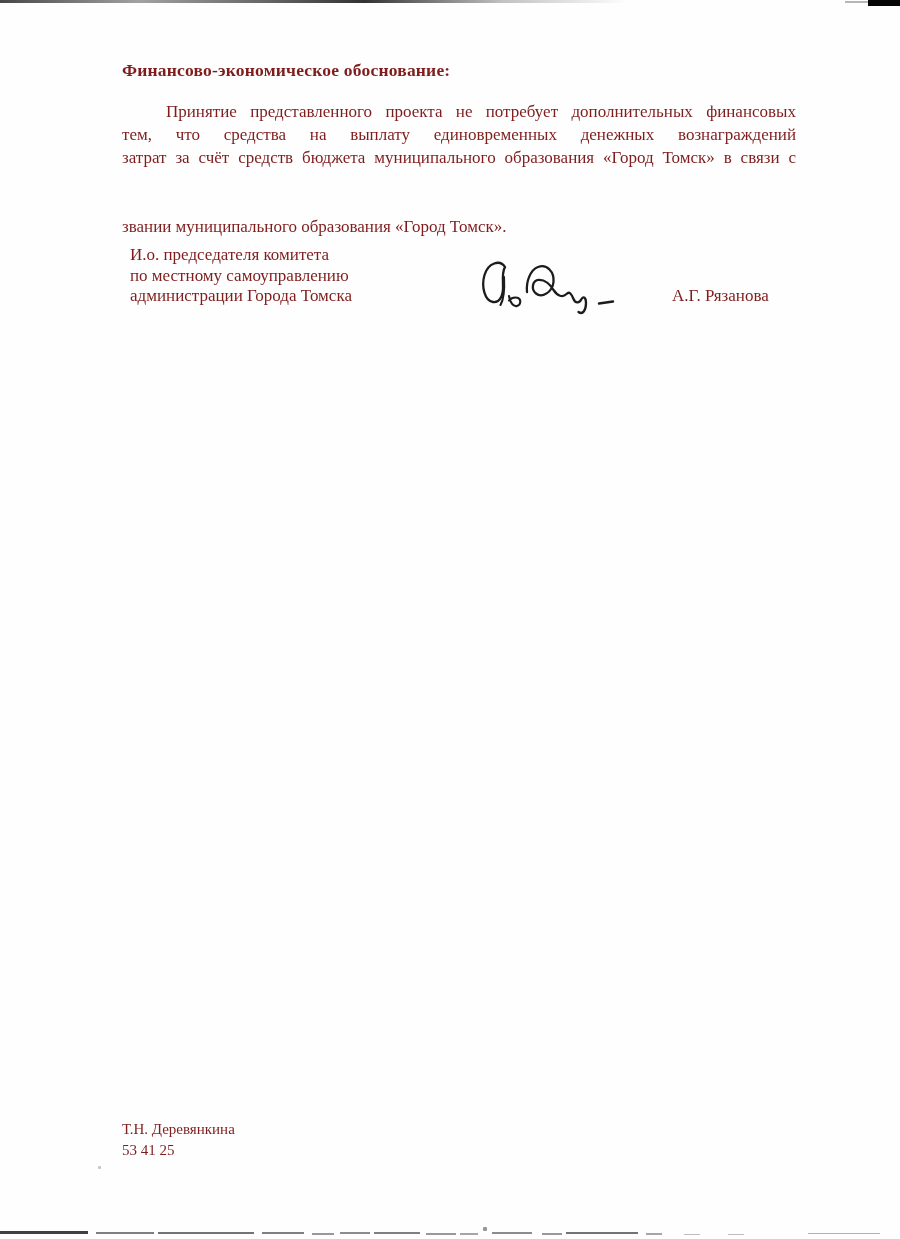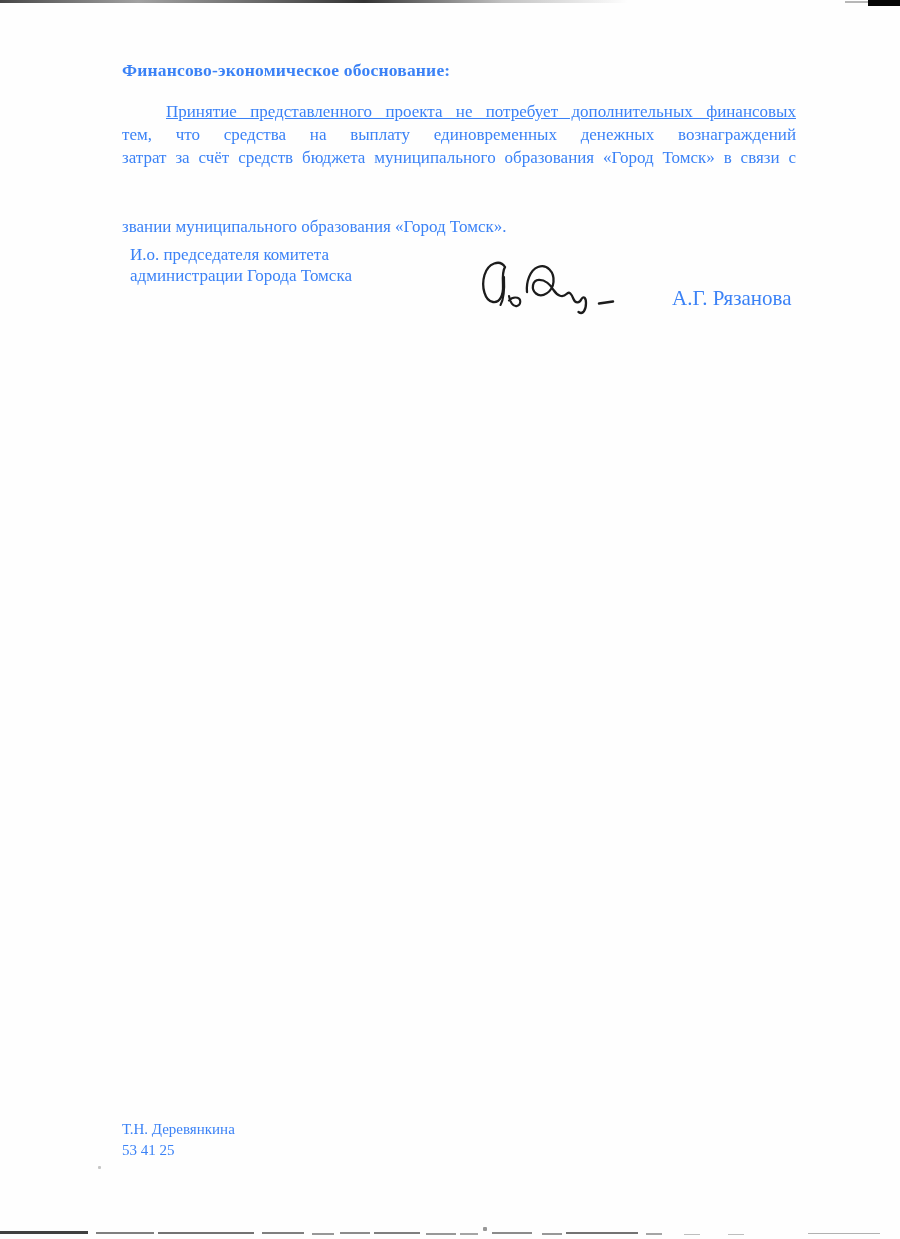--- a/index.html
+++ b/index.html
@@ -1,49 +1,49 @@
 <!DOCTYPE html>
 <html><head>
 <meta charset="utf-8">
 <style>
   html,body{margin:0;padding:0;}
   .page{
     position:relative;
     width:900px;height:1239px;
     background:#fefefe;
     font-family:"Liberation Serif","DejaVu Serif",serif;
-    color:#3b82f6;
+    color:#7f1d1d;
     overflow:hidden;
   }
   
   .heading{
     position:absolute;left:122px;top:60px;
     font-size:17.5px;font-weight:bold;letter-spacing:.2px;
     white-space:nowrap;
   }
   .para{
     position:absolute;left:122px;top:101px;width:674px;
     font-size:17px;
   }
   .para .line{
     line-height:22.75px;height:22.75px;
     text-align:justify;
     text-align-last:justify;
     overflow:visible;
   }
-  .para .line.indent{padding-left:44px;text-decoration:underline;}
+  .para .line.indent{padding-left:44px;}
   .para .line.last{text-align-last:left;margin-top:47px;}
   .sig-title{
     position:absolute;left:130px;top:245px;
     font-size:17px;line-height:20.7px;
     white-space:nowrap;
   }
   .sig-name{
     position:absolute;left:672px;top:286px;
-    font-size:21px;white-space:nowrap;
+    font-size:17px;white-space:nowrap;
   }
   .signature-svg{
     position:absolute;left:470px;top:254px;
     width:148px;height:64px;
   }
   .signature-svg path{
     fill:none;stroke:#1c1c1c;
     stroke-linecap:round;stroke-linejoin:round;
   }
   .executor{
@@ -78,20 +78,21 @@
 
   <div class="para">
     <div class="line indent">Принятие представленного проекта не потребует дополнительных финансовых</div>
     <div class="line">тем, что средства на выплату единовременных денежных вознаграждений</div>
     <div class="line">затрат за счёт средств бюджета муниципального образования «Город Томск» в связи с</div>
     <div class="line last">звании муниципального образования «Город Томск».</div>
   </div>
 
   <div class="sig-title">
     <div>И.о. председателя комитета</div>
+    <div>по местному самоуправлению</div>
     <div>администрации Города Томска</div>
   </div>
 
   <svg class="signature-svg" viewBox="0 0 148 64" aria-hidden="true">
     <path stroke-width="2.3" d="M35,13 C30,5 18,9 14.5,21 C11,33 15,47 23,48 C30,49 33.5,41 33,31 C32.5,22 33,16 35,13"></path>
     <path stroke-width="2.1" d="M34,23 C34.5,33 34,45 30.5,51"></path>
     <path stroke-width="2.1" d="M39,42 C40,48 43,53 47,52 C51,51 51.5,45 47.5,43.8 C44.5,43 41,44.2 39,46.5"></path>
     <path stroke-width="2.3" d="M57,38 C56,28 60,16 68,13 C77,9.5 84.5,18 83.5,28 C82.5,38 72,44.5 66,39.5 C61,35.5 62,26 69,25.8 C75,25.7 80.5,30.5 83.5,36
       C87.5,42 92.5,44 96.5,40 C99.5,37 101.5,40 103.5,45 C105.5,50 109.5,49 111.5,45 C113.5,41.8 116,43.5 116,49 C116,56 113,61 108.5,58"></path>
     <path stroke-width="2.5" d="M129,49.5 L143,47.5"></path>

